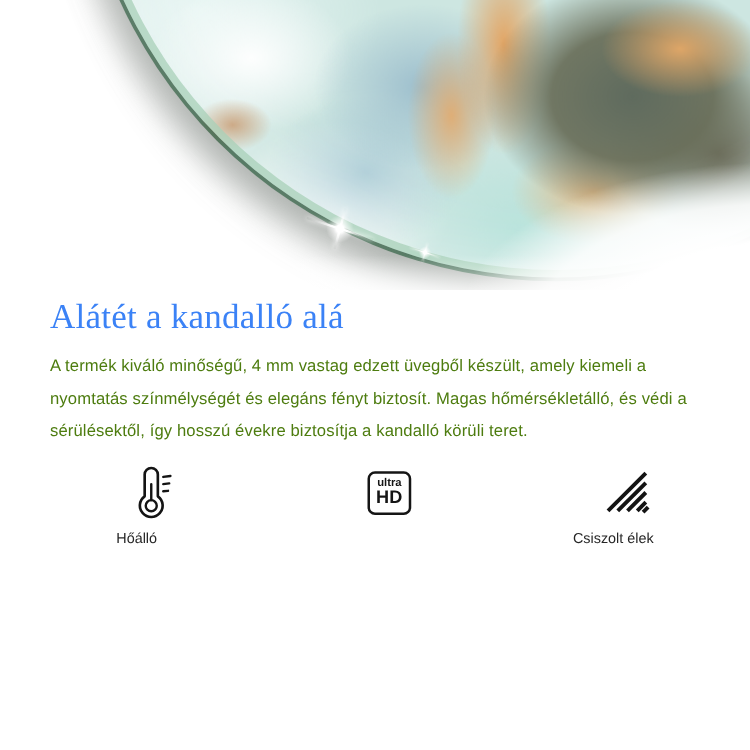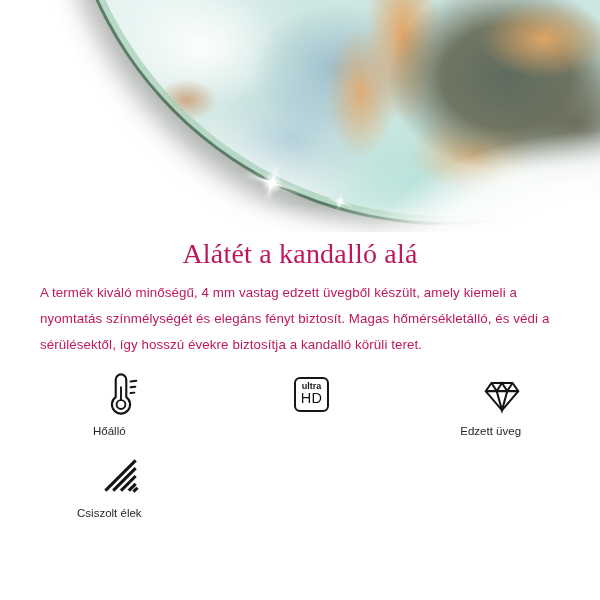--- a/index.html
+++ b/index.html
@@ -52,42 +52,42 @@
   }
   .sparkle::before{width:56px;transform:translate(-50%,-50%) rotate(18deg);}
   .sparkle::after{width:34px;transform:translate(-50%,-50%) rotate(105deg);}
   .sparkle.small{transform:scale(0.45);left:318px;top:182px;}
 
   
   .content{padding:0 40px;}
   h1{
     margin:3px 0 0 0;
     font-family:"Liberation Serif","DejaVu Serif",serif;
-    font-weight:400;font-size:28px;line-height:37px;color:#be185d;letter-spacing:0.2px;text-align:center;
+    font-weight:400;font-size:28px;line-height:37px;color:#3b82f6;letter-spacing:0.2px;
   }
   .desc{
     margin:8px 0 0 0;max-width:512px;
-    font-size:13.3px;line-height:26px;color:#be185d;letter-spacing:0.1px;
+    font-size:13.3px;line-height:26px;color:#4d7c0f;letter-spacing:0.1px;
   }
 
   
   .features{
     display:grid;grid-template-columns:repeat(3,1fr);row-gap:14px;
     margin:12px 14px 0 14px;
   }
   .feature{display:flex;flex-direction:column;align-items:center;}
   .icon-wrap{height:48px;display:flex;align-items:center;justify-content:flex-end;margin-left:23px;}
   .feature .label{margin-top:6px;font-size:11.5px;color:#262626;line-height:14px;}
   .icon-svg{display:block;}
   .uhd-box{
     box-sizing:border-box;width:35px;height:35px;border:2.5px solid #151515;border-radius:6px;
     display:flex;flex-direction:column;align-items:center;justify-content:center;color:#151515;
   }
   .uhd-top{font-size:9px;font-weight:700;line-height:9px;}
-  .uhd-bottom{font-size:14.5px;font-weight:400;line-height:15px;letter-spacing:0.3px;}
+  .uhd-bottom{font-size:14.5px;font-weight:700;line-height:15px;letter-spacing:0.3px;}
 </style>
 </head>
 <body>
 
 <div class="page">
 
   <section class="hero">
     <div class="glass-circle"></div>
     <div class="hero-fade"></div>
     <div class="sparkle"></div>
@@ -119,31 +119,20 @@
     <div class="feature">
       <div class="icon-wrap">
         <div class="uhd-box">
           <span class="uhd-top">ultra</span>
           <span class="uhd-bottom">HD</span>
         </div>
       </div>
     </div>
 
 
-    <div class="feature">
-      <div class="icon-wrap">
-        <svg class="icon-svg" viewBox="0 0 48 48" width="46" height="46" fill="none" stroke="#141414" stroke-width="2.1" stroke-linejoin="miter">
-          <path d="M13 12.5 H35 L41 21 L24 41 L7 21 Z"></path>
-          <path d="M7 21 H41"></path>
-          <path d="M13 12.5 L18.5 21 L24 12.5 L29.5 21 L35 12.5"></path>
-          <path d="M18.5 21 L24 41 L29.5 21"></path>
-        </svg>
-      </div>
-      <div class="label">Edzett üveg</div>
-    </div>
 
     <div class="feature">
       <div class="icon-wrap">
         <svg class="icon-svg" viewBox="0 0 48 48" width="44" height="44" stroke="#141414" stroke-width="3.4">
           <line x1="7" y1="40" x2="40" y2="7"></line>
           <line x1="15.5" y1="40" x2="40" y2="15.5"></line>
           <line x1="24" y1="40" x2="40" y2="24"></line>
           <line x1="32.5" y1="40" x2="40" y2="32.5"></line>
           <line x1="38.8" y1="40" x2="40.8" y2="38" stroke-linecap="square"></line>
         </svg>

